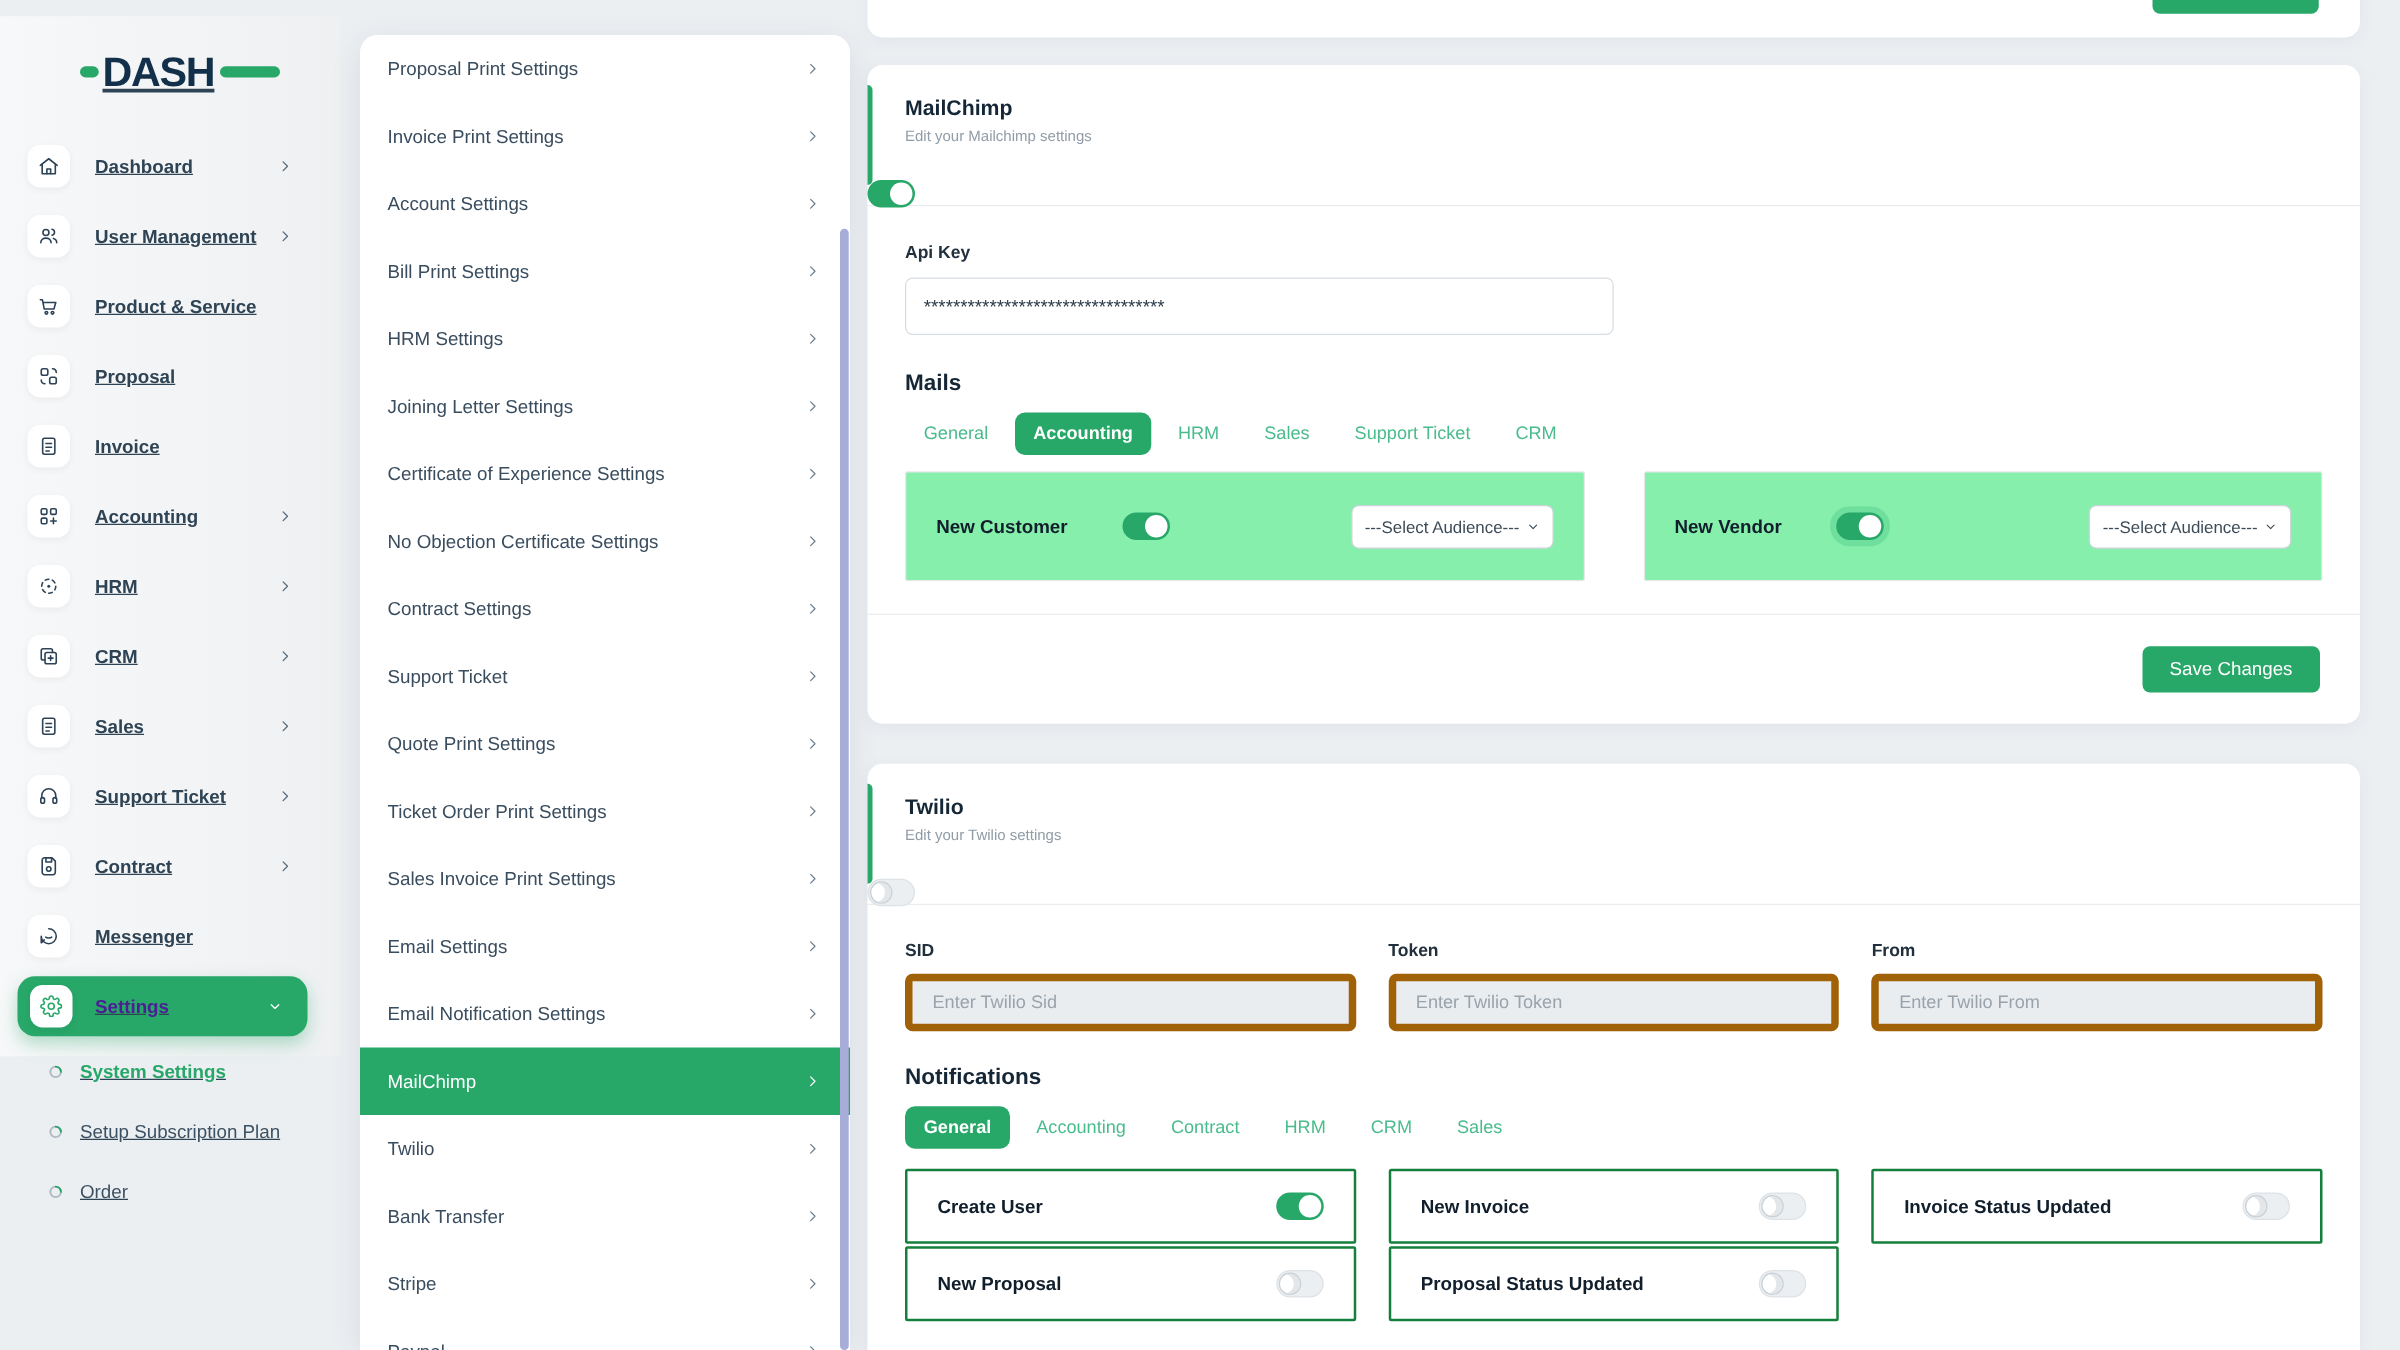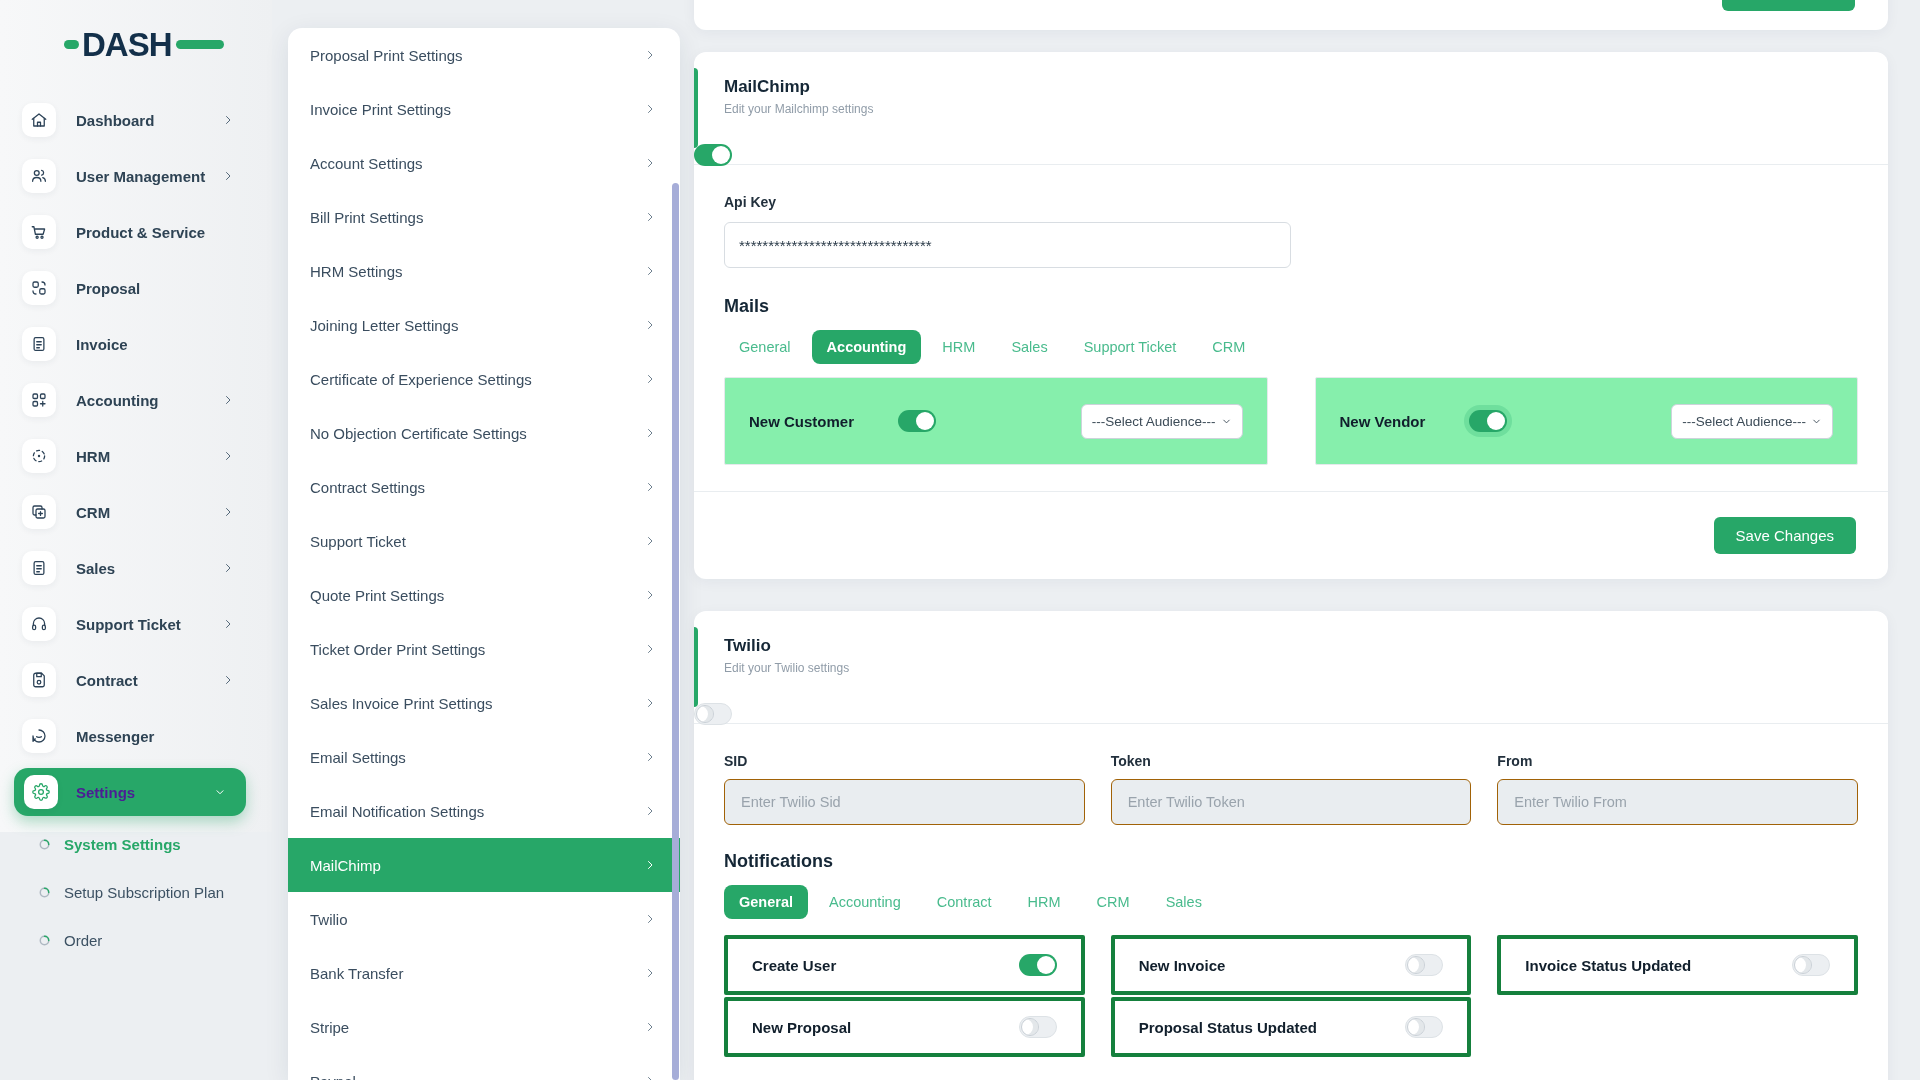--- a/index.html
+++ b/index.html
@@ -1,21 +1,21 @@
 <!DOCTYPE html>
 <html><head>
 <meta charset="utf-8">
 <style>
   * { margin:0; padding:0; box-sizing:border-box; }
   html,body { width:1920px; height:1080px; overflow:hidden; }
   body { background:#eceff2; font-family:"Liberation Sans","DejaVu Sans",sans-serif; color:#2e4354; }
 
   
-  .sidebar { position:absolute; left:0; top:0; width:272px; height:832px;
-             background:linear-gradient(90deg,#f7f8f9,#eef0f2); }
+  .sidebar { position:absolute; left:0; top:13px; width:272px; height:832px;
+             background:linear-gradient(90deg,#f7f8f9,#eef0f2);text-decoration:underline; }
   .logo { position:relative; margin:24px 0 0 64px; width:150px; height:40px; display:flex; align-items:center; }
   .logo-dash { width:15px; height:9px; border-radius:5px; background:#27a768; margin-right:3px; }
   .logo-text { font-size:33px; font-weight:800; letter-spacing:-1px; color:#13304a; line-height:1; }
   .logo-bar { position:absolute; right:-10px; top:16px; width:48px; height:9px; border-radius:5px; background:#27a768; }
 
   .nav { margin-top:28px; }
   .nav-item { position:relative; height:56px; display:flex; align-items:center; padding-left:22px; cursor:pointer; }
   .nav-tile { width:34px; height:34px; background:#fff; border-radius:10px; display:flex; align-items:center;
               justify-content:center; box-shadow:0 2px 6px rgba(30,50,70,.06); flex:0 0 auto; }
   .nav-tile svg { width:18px; height:18px; stroke:#2c4257; fill:none; stroke-width:1.7; stroke-linecap:round; stroke-linejoin:round; }
@@ -82,26 +82,26 @@
 
   .toggle { position:relative; width:38px; height:22px; border-radius:11px; cursor:pointer; flex:0 0 auto; }
   .toggle .knob { position:absolute; top:2px; width:18px; height:18px; border-radius:50%; background:#fff; }
   .toggle.on { background:#27a768; }
   .toggle.on .knob { right:2px; }
   .toggle.off { background:#eceff2; border:1px solid #dde2e6; }
   .toggle.off .knob { left:1px; top:1px; border:1px solid #c9d0d6; box-shadow:inset -5px 0 0 #e3e7ea; }
   .toggle.ring { box-shadow:0 0 0 5px rgba(61,190,127,.32); }
 
   .twilio-grid { display:grid; grid-template-columns:1fr 1fr 1fr; column-gap:26px; }
-  .twilio-grid input { margin-top:9px; width:100%; height:46px; background:#e9edf0; border:1px solid #a16207; border-radius:6px;
+  .twilio-grid input { margin-top:9px; width:100%; height:46px; background:#e9edf0; border:6px solid #a16207; border-radius:6px;
                        padding:0 16px; font-size:14.5px; color:#51606c; font-family:inherit; }
   .twilio-grid input::placeholder { color:#99a3ac; }
 
   .notif-grid { margin-top:16px; display:grid; grid-template-columns:1fr 1fr 1fr; column-gap:26px; row-gap:2px; }
-  .notif-box { border:4px solid #15803d; border-radius:2px; height:60px; display:flex; align-items:center; padding:0 24px; background:#fff; }
+  .notif-box { border:2px solid #15803d; border-radius:2px; height:60px; display:flex; align-items:center; padding:0 24px; background:#fff; }
   .notif-box .toggle { margin-left:auto; }
   .notif-empty { border:none; background:transparent; }
 </style>
 </head>
 <body>
 
 <aside class="sidebar">
   <div class="logo">
     <span class="logo-dash"></span>
     <span class="logo-text">DASH</span>

